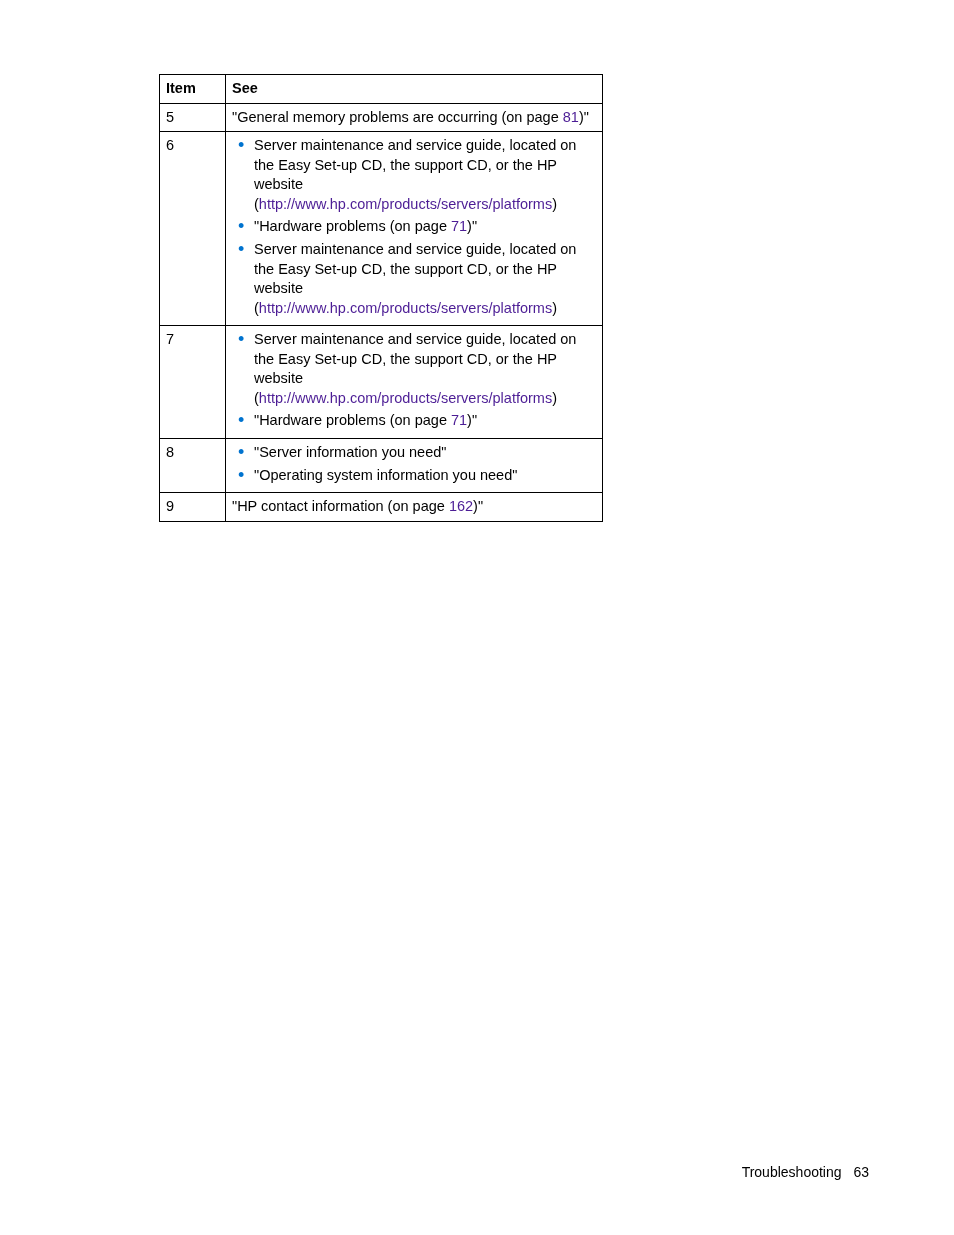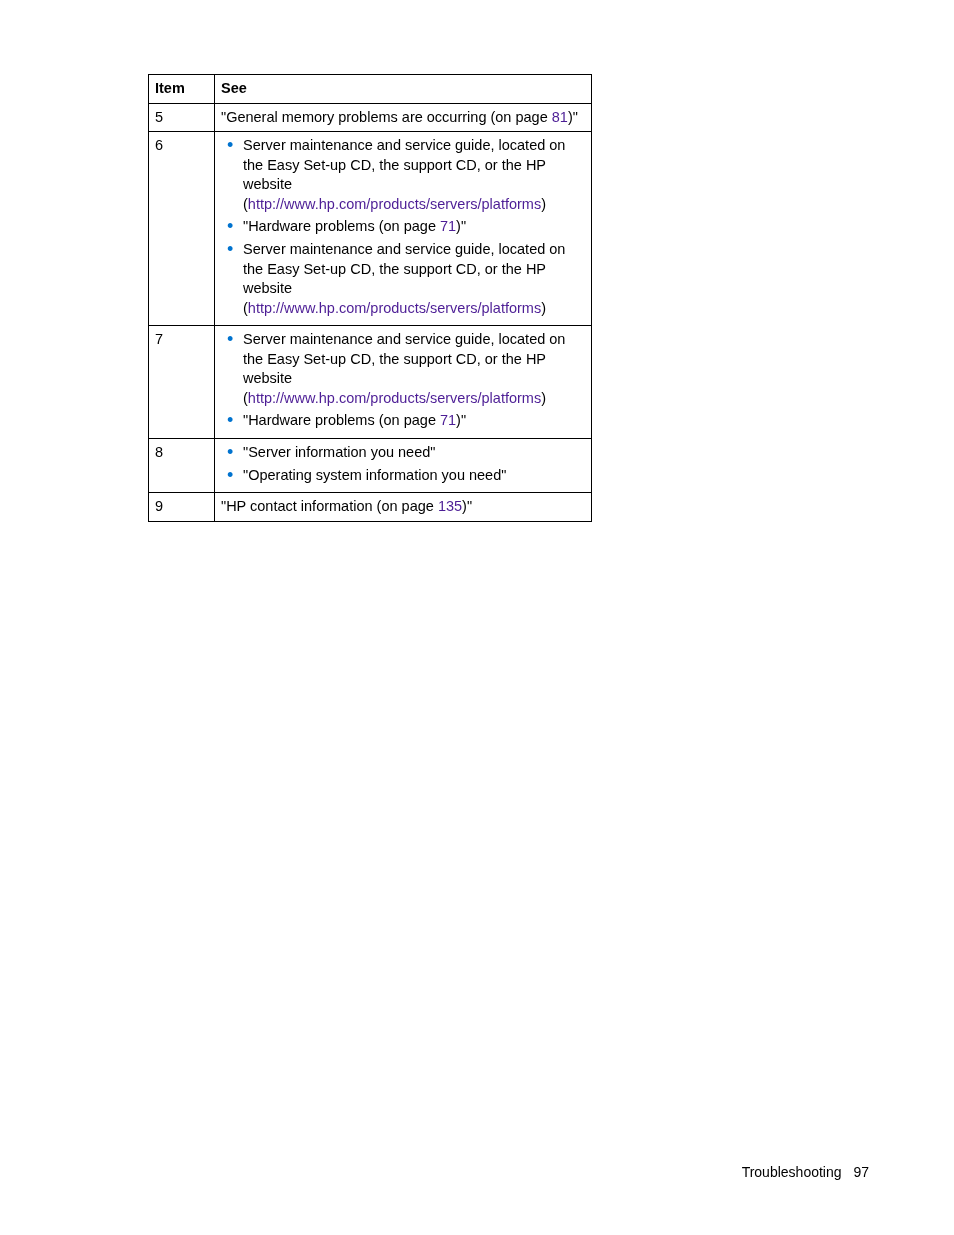--- a/index.html
+++ b/index.html
@@ -17,20 +17,21 @@
     .page-content {
       position: absolute;
       top: 74px;
       left: 148px;
       width: 444px;
     }
     table {
       border-collapse: collapse;
       width: 100%;
       table-layout: fixed;
+      margin-left: 11px;
     }
     th, td {
       border: 1px solid #000;
       padding: 4px 6px;
       vertical-align: top;
       font-size: 14.5px;
       line-height: 1.35;
       color: #000;
     }
     th {
@@ -141,23 +142,23 @@
             <li>
               <span>"Operating system information you need"</span>
             </li>
           </ul>
         </td>
       </tr>
 
       <tr>
         <td>9</td>
         <td>
-          <span>"HP contact information (on page </span><span class="link">135</span><span>)"</span>
+          <span>"HP contact information (on page </span><span class="link">162</span><span>)"</span>
         </td>
       </tr>
     </tbody>
   </table>
 </div>
 
 <div class="footer">
   <span>Troubleshooting</span>
-  <span class="page-num">97</span>
+  <span class="page-num">63</span>
 </div>
 
 </body></html>

